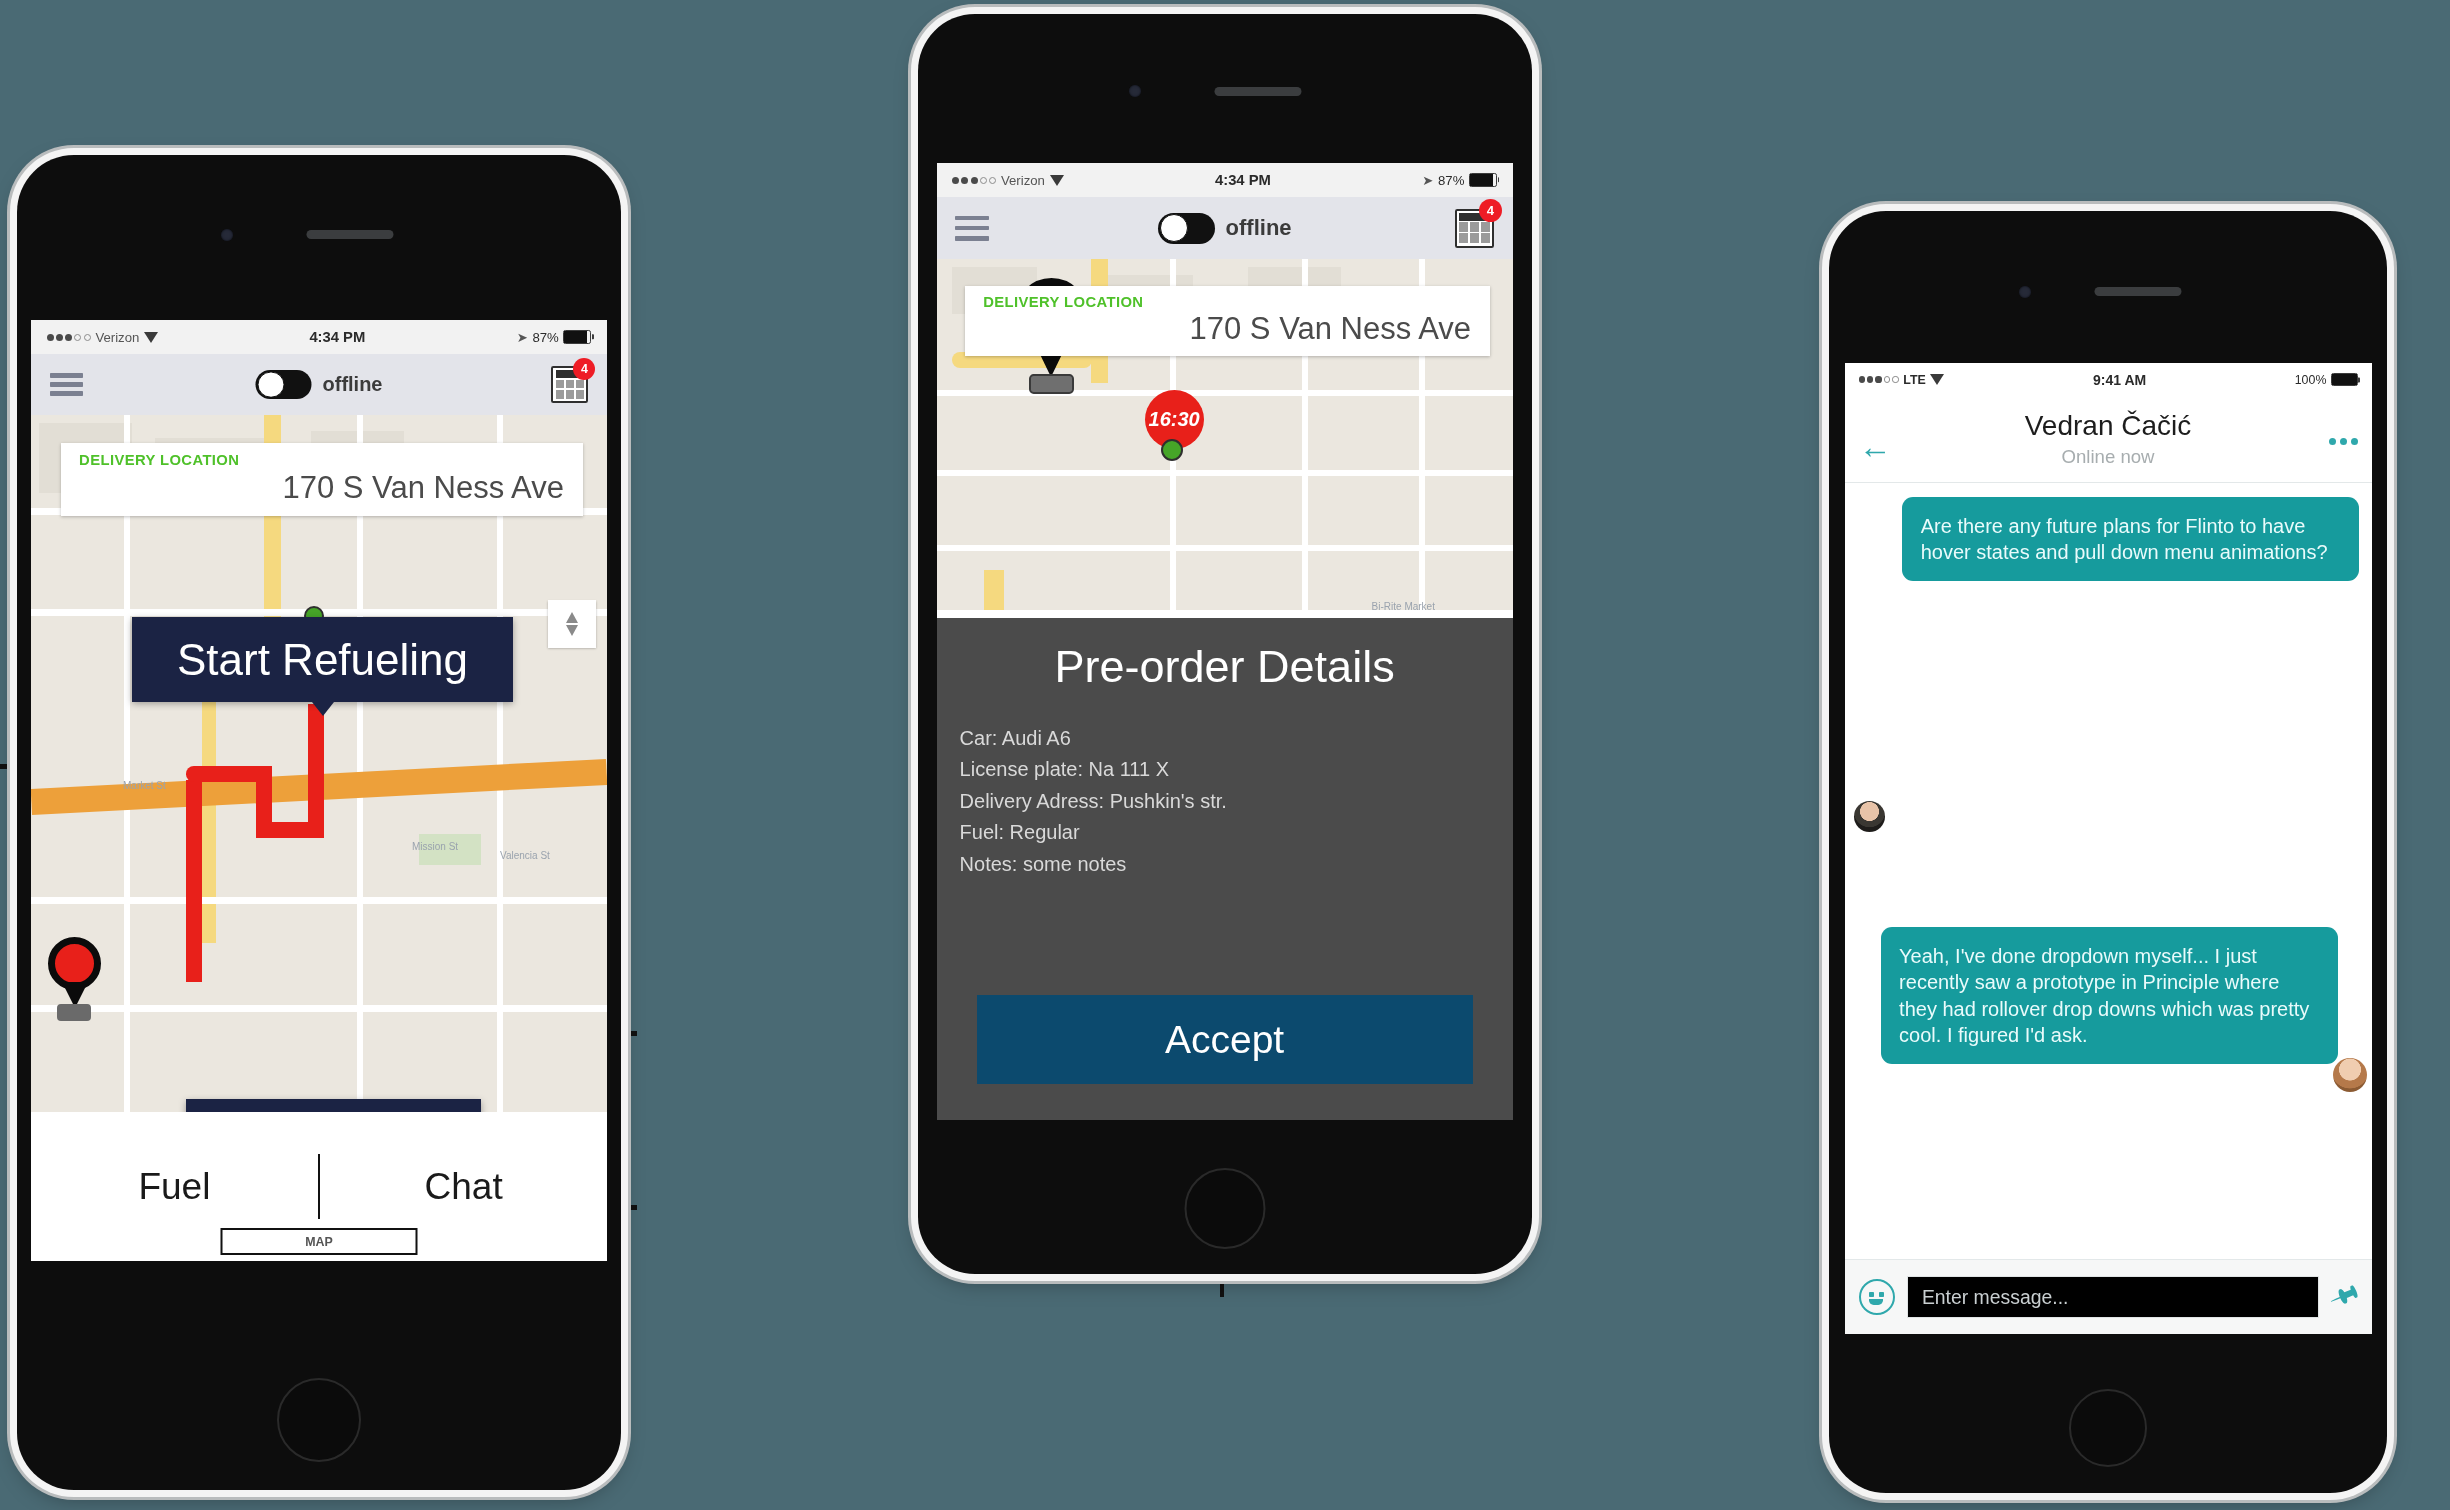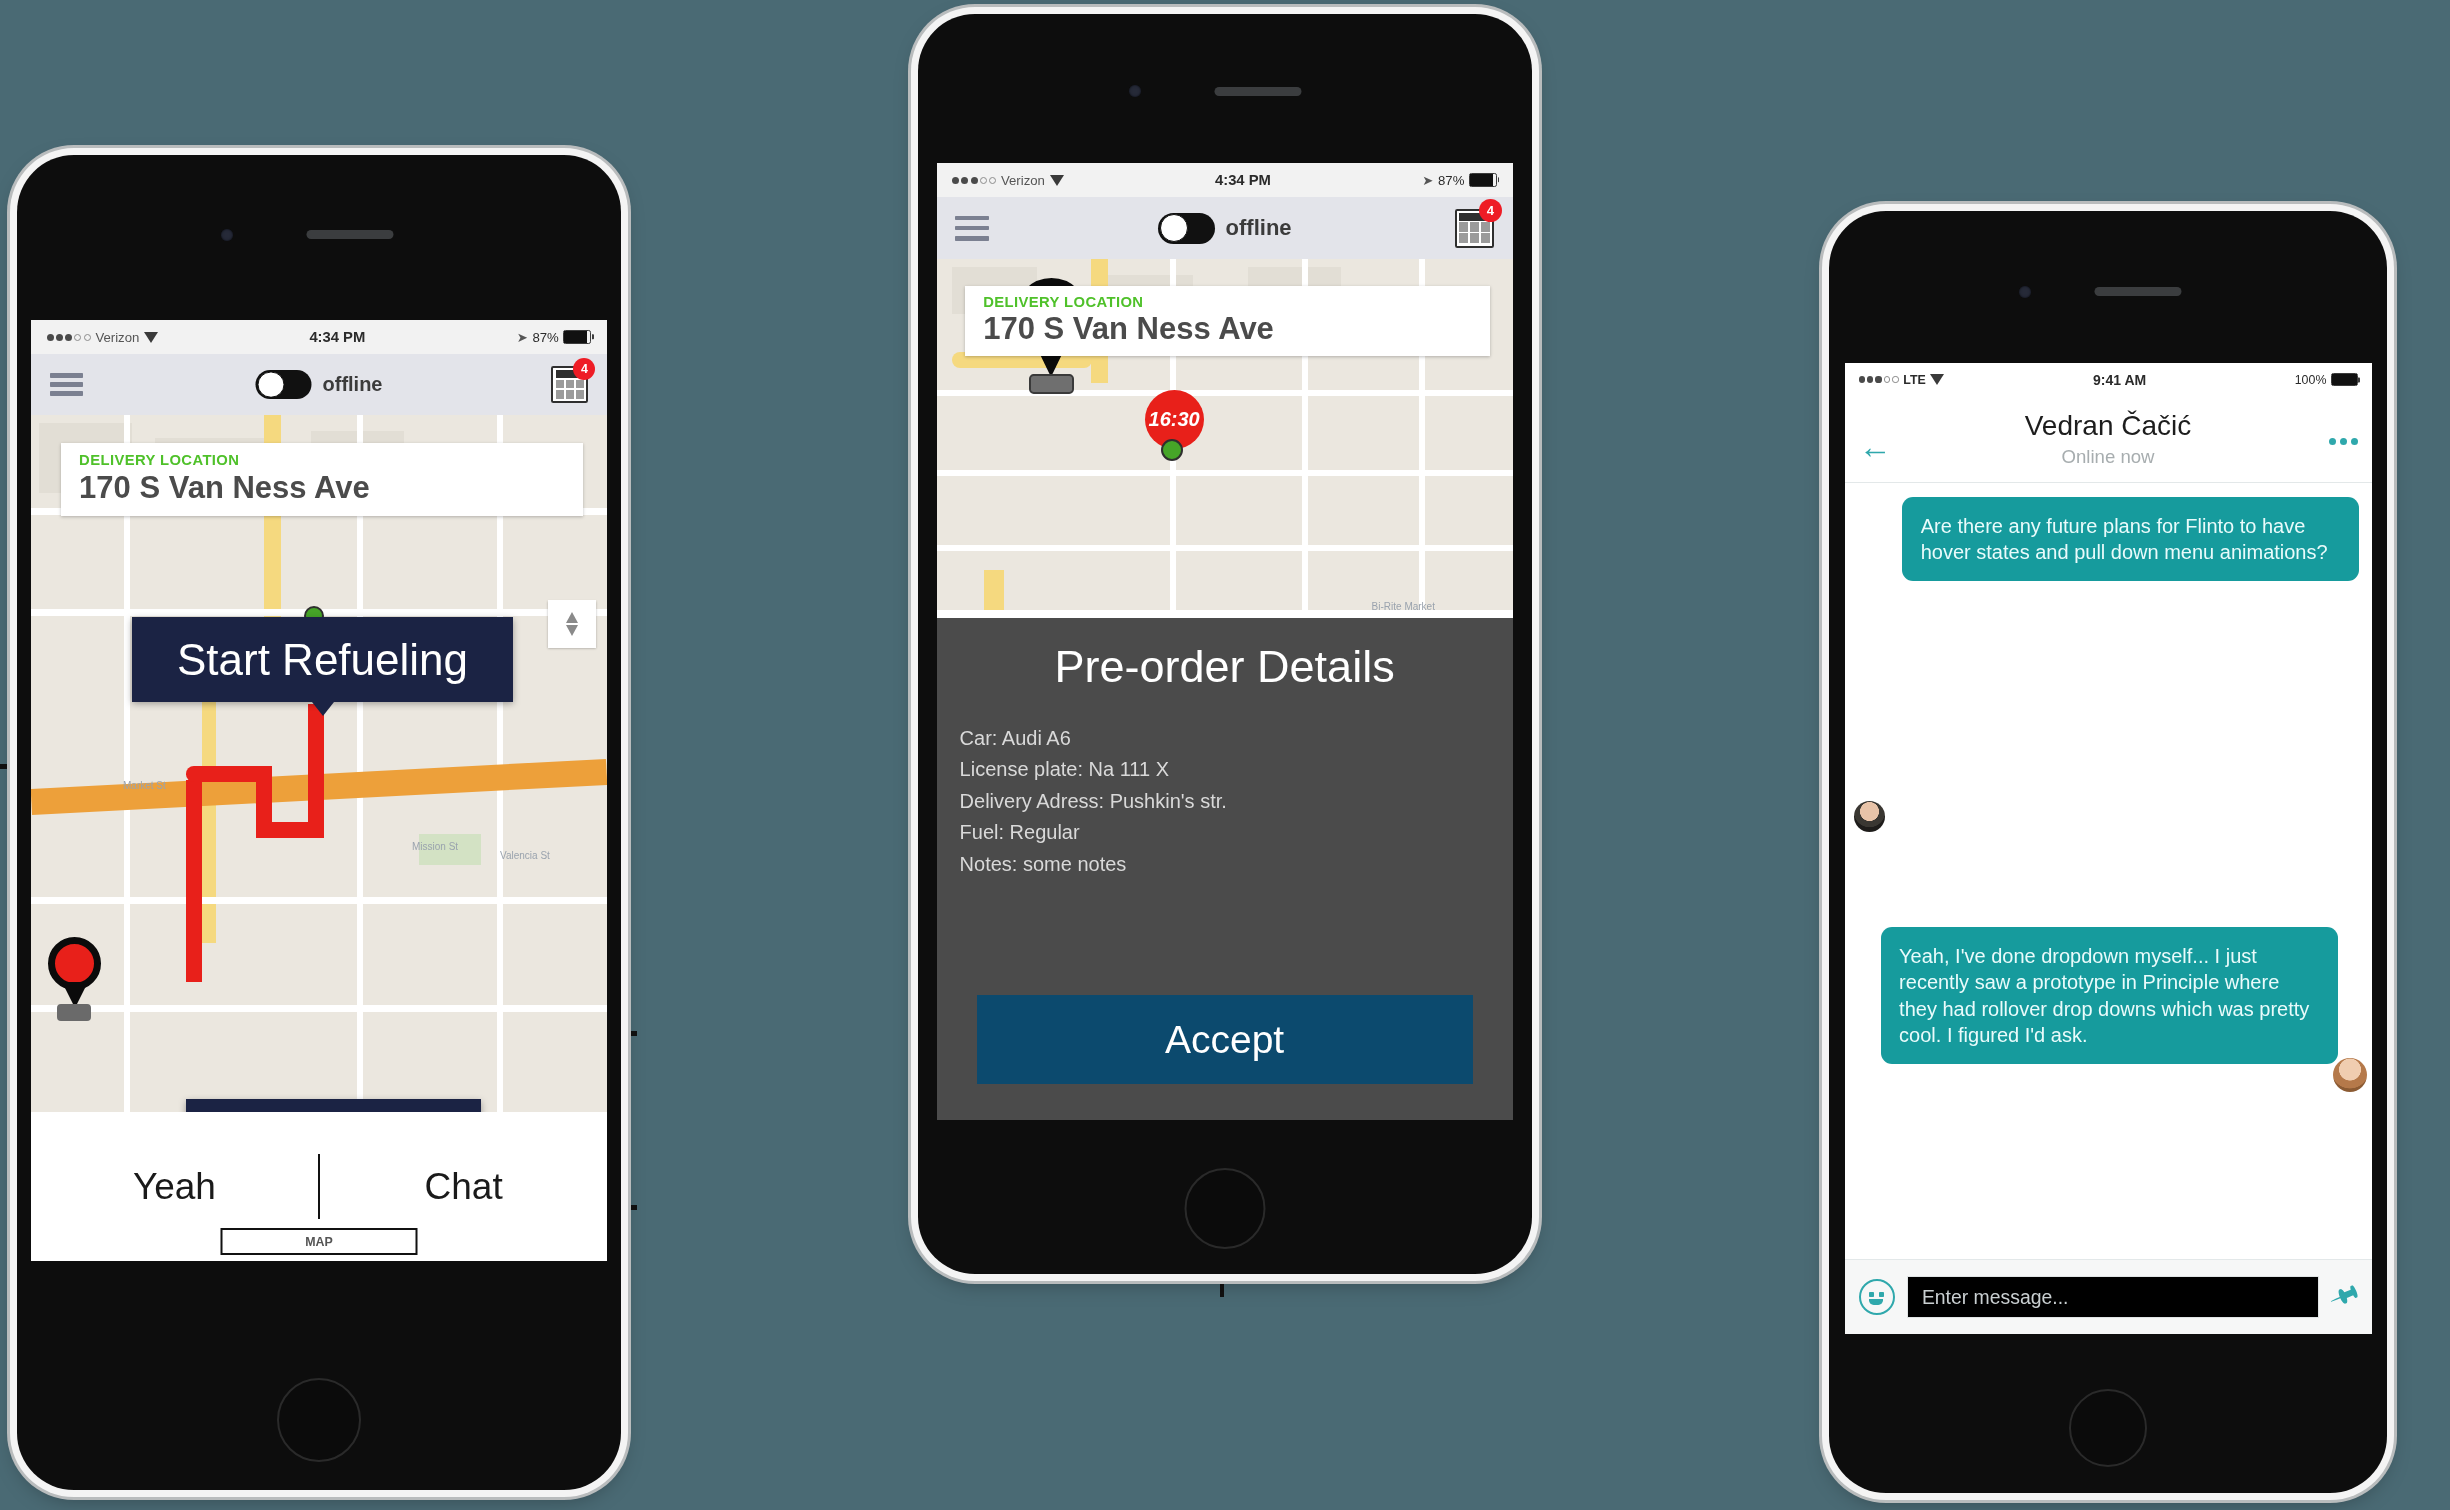--- a/index.html
+++ b/index.html
@@ -67,21 +67,21 @@
   .map .rdo { position:absolute; background:#eda03a; }
   .map .grn { position:absolute; background:#d3e2c4; }
   .map .water { position:absolute; background:#a8d8e8; }
   .map .label { position:absolute; color:#a39b86; font-weight:700;
                 letter-spacing:0.8px; white-space:nowrap; }
   .map .poi { position:absolute; color:#9aa3ae; white-space:nowrap; }
   .route { position:absolute; background:#e8201a; }
 
   .addr-card { position:absolute; background:#fff; box-shadow:0 0.8px 3.1px rgba(0,0,0,.25); }
   .addr-kicker { color:#4fc12a; font-weight:700; letter-spacing:0.4px; }
-  .addr-main { color:#4b4b4b; font-weight:700; }
+  .addr-main { color:#4b4b4b; font-weight:400;text-align:right; }
 
   .pin { position:absolute; }
   .pin .head { border-radius:50% 50% 50% 50%; background:#0b0b0b;
                display:flex; align-items:center; justify-content:center; }
   .pin .tail { position:absolute; left:50%; transform:translateX(-50%);
                width:0;height:0; }
   .pin .inner { border-radius:50%; background:transparent; border:0;
                 color:#9a9a9a; font-weight:700; display:flex;
                 align-items:center; justify-content:center; }
 
@@ -264,21 +264,21 @@
       <div class="addr-card" style="left:29.5px;top:123px;width:522px;height:73px;padding:9.3px 18.6px;">
         <div class="addr-kicker" style="font-size:14.8px;">DELIVERY LOCATION</div>
         <div class="addr-main" style="font-size:31px;margin-top:1.6px;">170 S Van Ness Ave</div>
       </div>
 
       <div class="tip" style="left:101px;top:297px;width:381px;height:85px;font-size:44px;">Start Refueling</div>
 
       <div class="tip" style="left:155px;top:779px;width:295px;height:81px;font-size:37px;">Done</div>
 
       <div class="actionbar" style="top:792px;height:149px;">
-        <div class="cell" style="font-size:37px;">Yeah</div>
+        <div class="cell" style="font-size:37px;">Fuel</div>
         <div class="divider" style="height:65px;"></div>
         <div class="cell" style="font-size:37px;">Chat</div>
       </div>
 
       <div class="homeindicator" style="bottom:6.2px;width:197px;height:26.4px;font-size:12.4px;">MAP</div>
     </div>
   </div>
 
   <div class="phone" style="left:918px; top:14px; width:614px; height:1260px;">
     <div class="camera" style="left:211px; top:71px;"></div>

